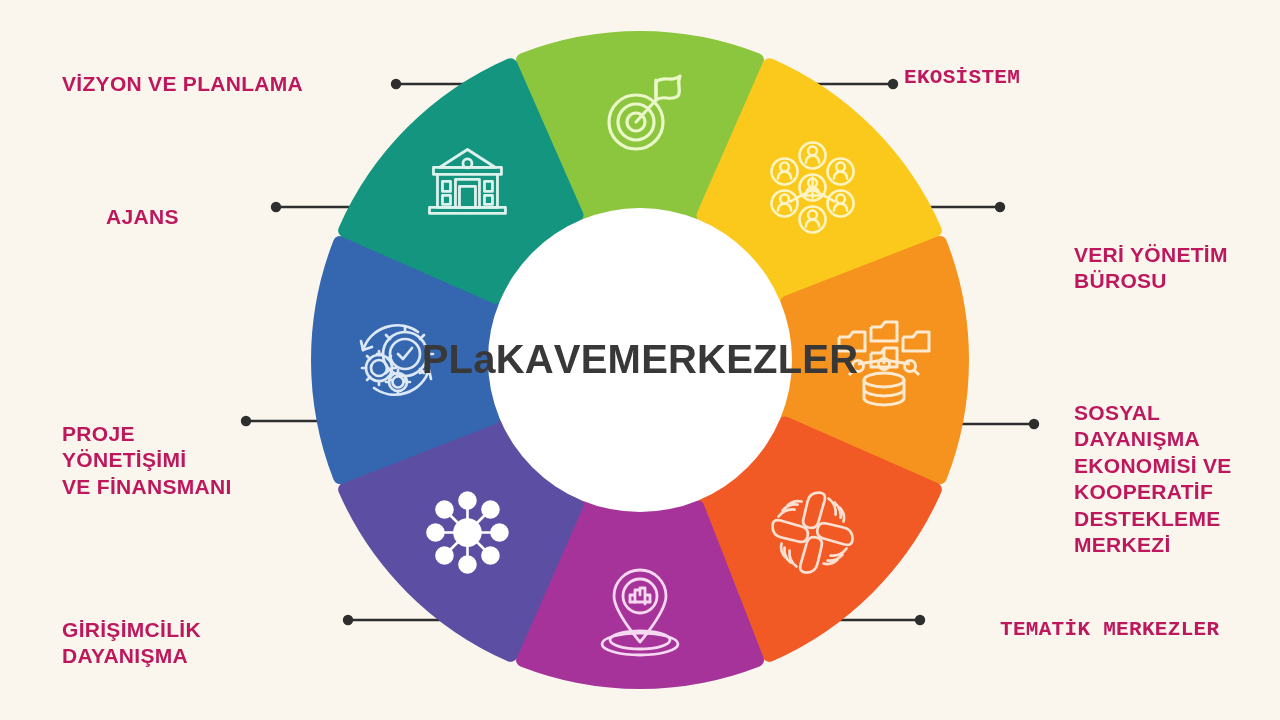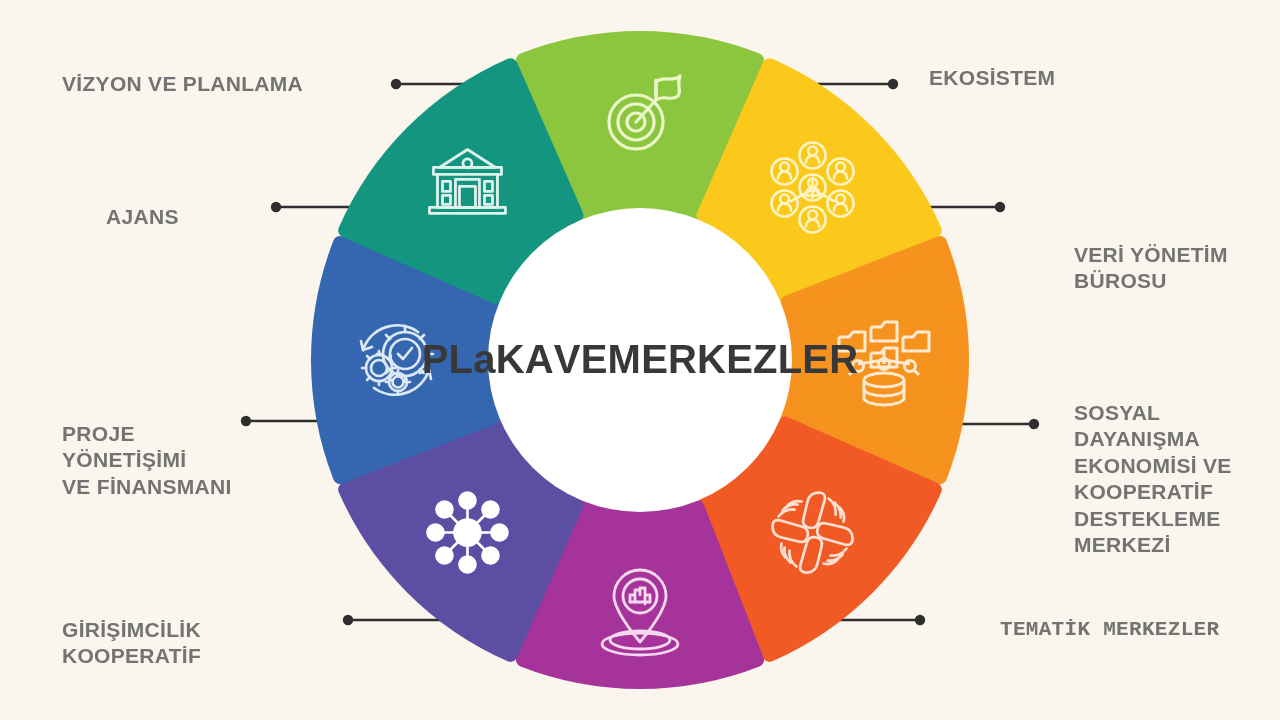--- a/index.html
+++ b/index.html
@@ -40,21 +40,21 @@
     color: #383838;
     font-weight: bold;
     font-size: 40px;
     line-height: 1.18;
     letter-spacing: 0.2px;
   }
   .center-line { display: block; white-space: nowrap; }
 
   .callout {
     position: absolute;
-    color: #737373;
+    color: #be185d;
     font-weight: bold;
     font-size: 21px;
     line-height: 1.26;
     letter-spacing: 0.3px;
     white-space: pre-line;
   }
   .callout.right { text-align: left; }
   .callout.left  { text-align: left; }
 </style>
 </head>
@@ -248,30 +248,30 @@
   </svg>
 
   <div class="center-text">
     <span class="center-line">PLaKA</span>
     <span class="center-line">VE</span>
     <span class="center-line">MERKEZLER</span>
   </div>
 
   <div id="labels">
       <div class="callout left" style="left: 62px; top: 71px;">VİZYON VE PLANLAMA</div>
-      <div class="callout right" style="left: 929px; top: 65px;">EKOSİSTEM</div>
+      <div class="callout right" style="left: 904px; top: 65px; font-family: Liberation Mono, monospace;">EKOSİSTEM</div>
       <div class="callout right" style="left: 1074px; top: 194px; margin-top: 48px;">VERİ YÖNETİM
 BÜROSU</div>
       <div class="callout right" style="left: 1074px; top: 400px;">SOSYAL
 DAYANIŞMA
 EKONOMİSİ VE
 KOOPERATİF
 DESTEKLEME
 MERKEZİ</div>
       <div class="callout right" style="left: 1000px; top: 617px; font-family: Liberation Mono, monospace;">TEMATİK MERKEZLER</div>
       <div class="callout left" style="left: 62px; top: 617px;">GİRİŞİMCİLİK
-KOOPERATİF</div>
+DAYANIŞMA</div>
       <div class="callout left" style="left: 62px; top: 421px;">PROJE
 YÖNETİŞİMİ
 VE FİNANSMANI</div>
       <div class="callout left" style="left: 62px; top: 204px; margin-left: 44px;">AJANS</div>
     </div>
 </div>
 
 </body></html>

